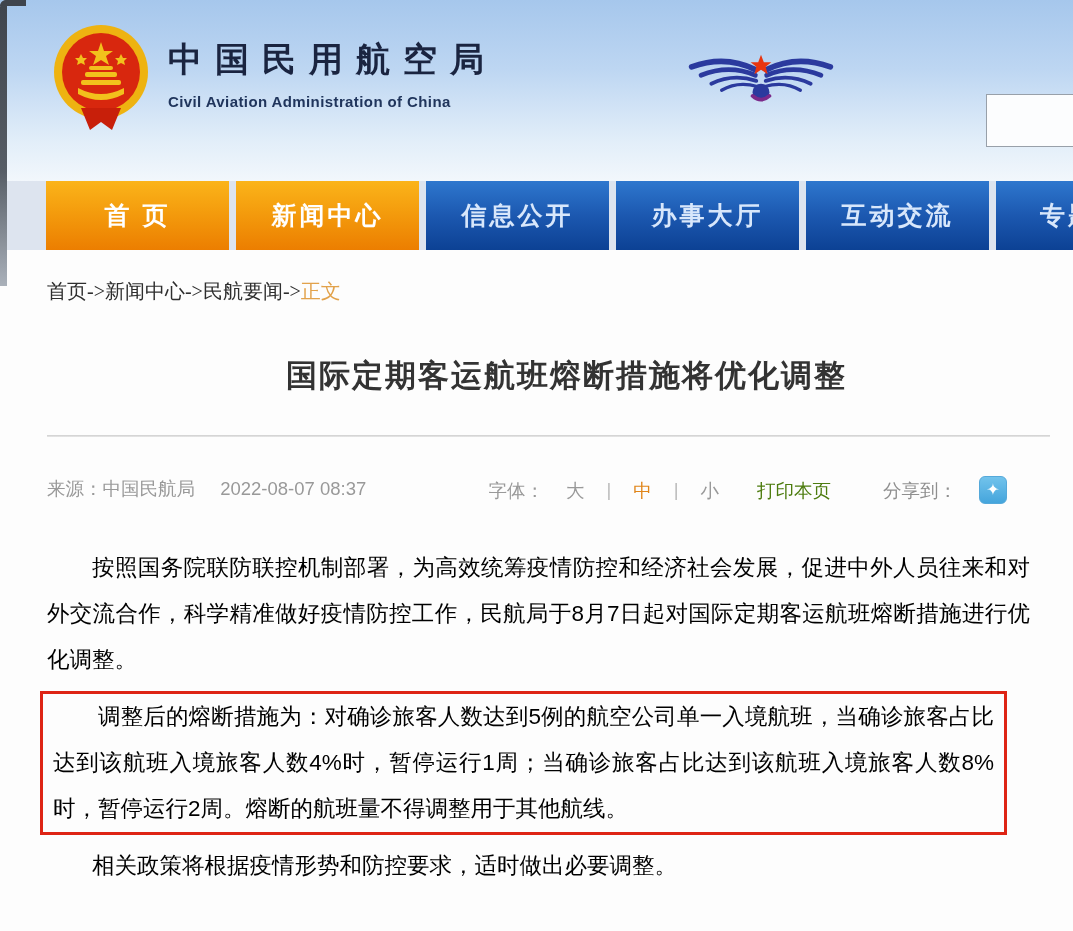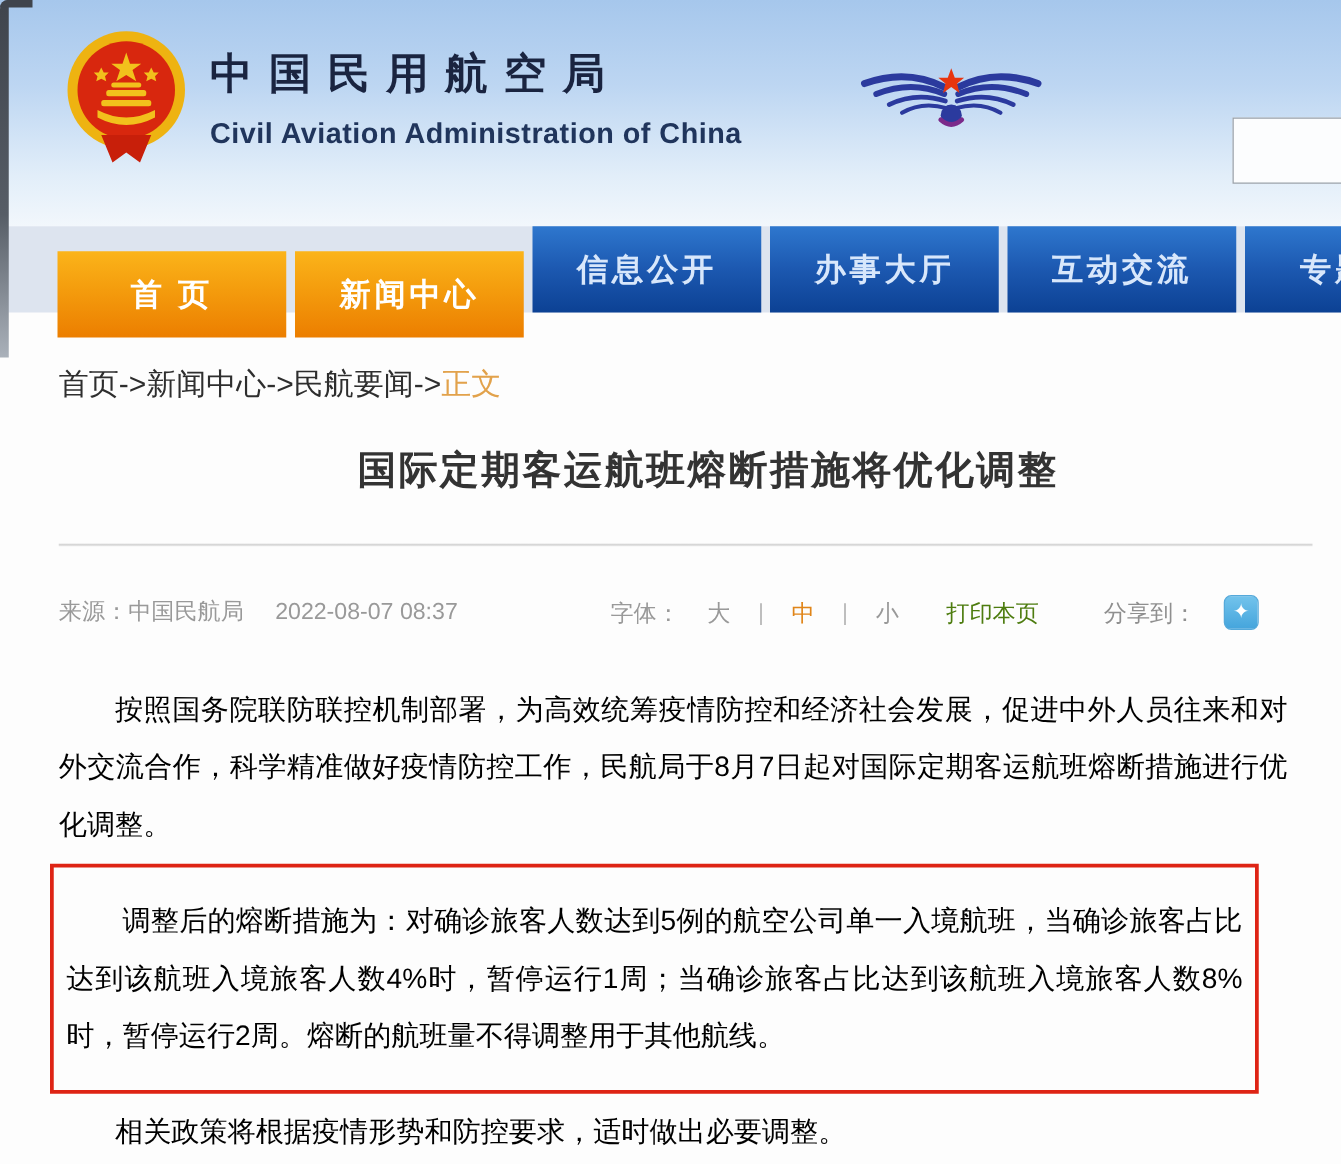--- a/index.html
+++ b/index.html
@@ -13,37 +13,37 @@
     border-top-left-radius: 9px; z-index: 5; }
   .screen-edge-top { position: absolute; left: 0; top: 0; width: 26px; height: 6px;
     background: #3f444c; border-top-left-radius: 9px; z-index: 5; }
 
   
   .site-header { position: absolute; top: 0; left: 0; width: 1073px; height: 181px;
     background: linear-gradient(180deg, #a6c7ec 0%, #bdd6f2 38%, #e2eef9 78%, #f2f7fc 100%); }
   .emblem { position: absolute; left: 48px; top: 22px; width: 106px; height: 112px; }
   .brand { position: absolute; left: 168px; top: 33px; }
   .brand-cn { font-size: 34px; font-weight: bold; color: #1a2440; letter-spacing: 13px; line-height: 52px; }
-  .brand-en { margin-top: 8px; font-size: 23px; font-weight: bold; color: #20355c; letter-spacing: 0.4px; }
+  .brand-en { margin-top: 8px; font-size: 15px; font-weight: bold; color: #20355c; letter-spacing: 0.4px; }
   .wings { position: absolute; left: 686px; top: 48px; width: 150px; height: 62px; }
   .search-box { position: absolute; left: 986px; top: 94px; width: 110px; height: 53px;
     background: #fcfdfe; border: 1px solid #98a0a9; outline: none; font-size: 16px; padding: 0 8px; color: #333; }
 
   
   .nav { position: absolute; top: 181px; left: 0; width: 1073px; height: 69px;
     background: #dde4ef; display: flex; padding-left: 46px; }
   .nav-btn { width: 183px; height: 69px; margin-right: 7px; flex: 0 0 auto;
     display: flex; align-items: center; justify-content: center;
     font-size: 25px; font-weight: bold; letter-spacing: 3px; cursor: pointer; }
-  .nav-btn.orange { background: linear-gradient(180deg, #fbb41a 0%, #f49c0d 45%, #ec7e00 100%); color: #ffffff; margin-top: 20px; }
+  .nav-btn.orange { background: linear-gradient(180deg, #fbb41a 0%, #f49c0d 45%, #ec7e00 100%); color: #ffffff; }
   .nav-btn.blue { background: linear-gradient(180deg, #2e77ce 0%, #1c58b0 50%, #0c4194 100%); color: #d8e7fb; }
   .nav-btn.cut { width: 130px; margin-right: 0; justify-content: flex-start; padding-left: 44px; }
 
   
-  .breadcrumb { position: absolute; top: 291px; left: 47px; font-size: 24px; color: #2e2e2e; }
+  .breadcrumb { position: absolute; top: 278px; left: 47px; font-size: 20px; color: #2e2e2e; font-family: Liberation Serif, serif; }
   .breadcrumb .current { color: #e2a24b; }
 
   
   .article-title { position: absolute; top: 355px; left: 0; width: 1073px; text-align: center;
     font-size: 31px; font-weight: bold; color: #333333; letter-spacing: 2px; margin-left: 30px; }
   .title-divider { position: absolute; top: 435px; left: 47px; width: 1003px; height: 2px;
     background: linear-gradient(180deg, #cfcfcf, #e8e8e8); }
 
   .meta-row { position: absolute; top: 476px; left: 47px; width: 960px; height: 30px;
     display: flex; justify-content: space-between; align-items: flex-start;
@@ -54,21 +54,21 @@
   .font-mid { color: #e08519; }
   .print-link { margin-left: 16px; color: #4d7c0f; cursor: pointer; }
   .share-label { margin-left: 30px; color: #8f8f8f; }
   .share-btn { width: 28px; height: 28px; border-radius: 6px; border: 1px solid #55a9da;
     background: linear-gradient(180deg, #72c3ec 0%, #45a5dc 100%);
     color: #ffffff; font-size: 16px; line-height: 26px; text-align: center; cursor: pointer; }
 
   .body-copy { position: absolute; top: 545px; left: 47px; width: 983px; }
   .body-copy p { font-size: 22.5px; line-height: 46px; color: #000000;
     text-align: justify; text-indent: 2em; }
-  .highlight-box { margin: 8px 0 8px -7px; width: 967px; padding: 20px 10px;
+  .highlight-box { margin: 8px 0 8px -7px; width: 967px; padding: 0 10px;
     border: 3px solid #de2415; }
   .highlight-box p { width: 100%; }
 </style>
 </head>
 <body>
 
 <div class="page">
 
   <div class="screen-edge"></div>
   <div class="screen-edge-top"></div>

